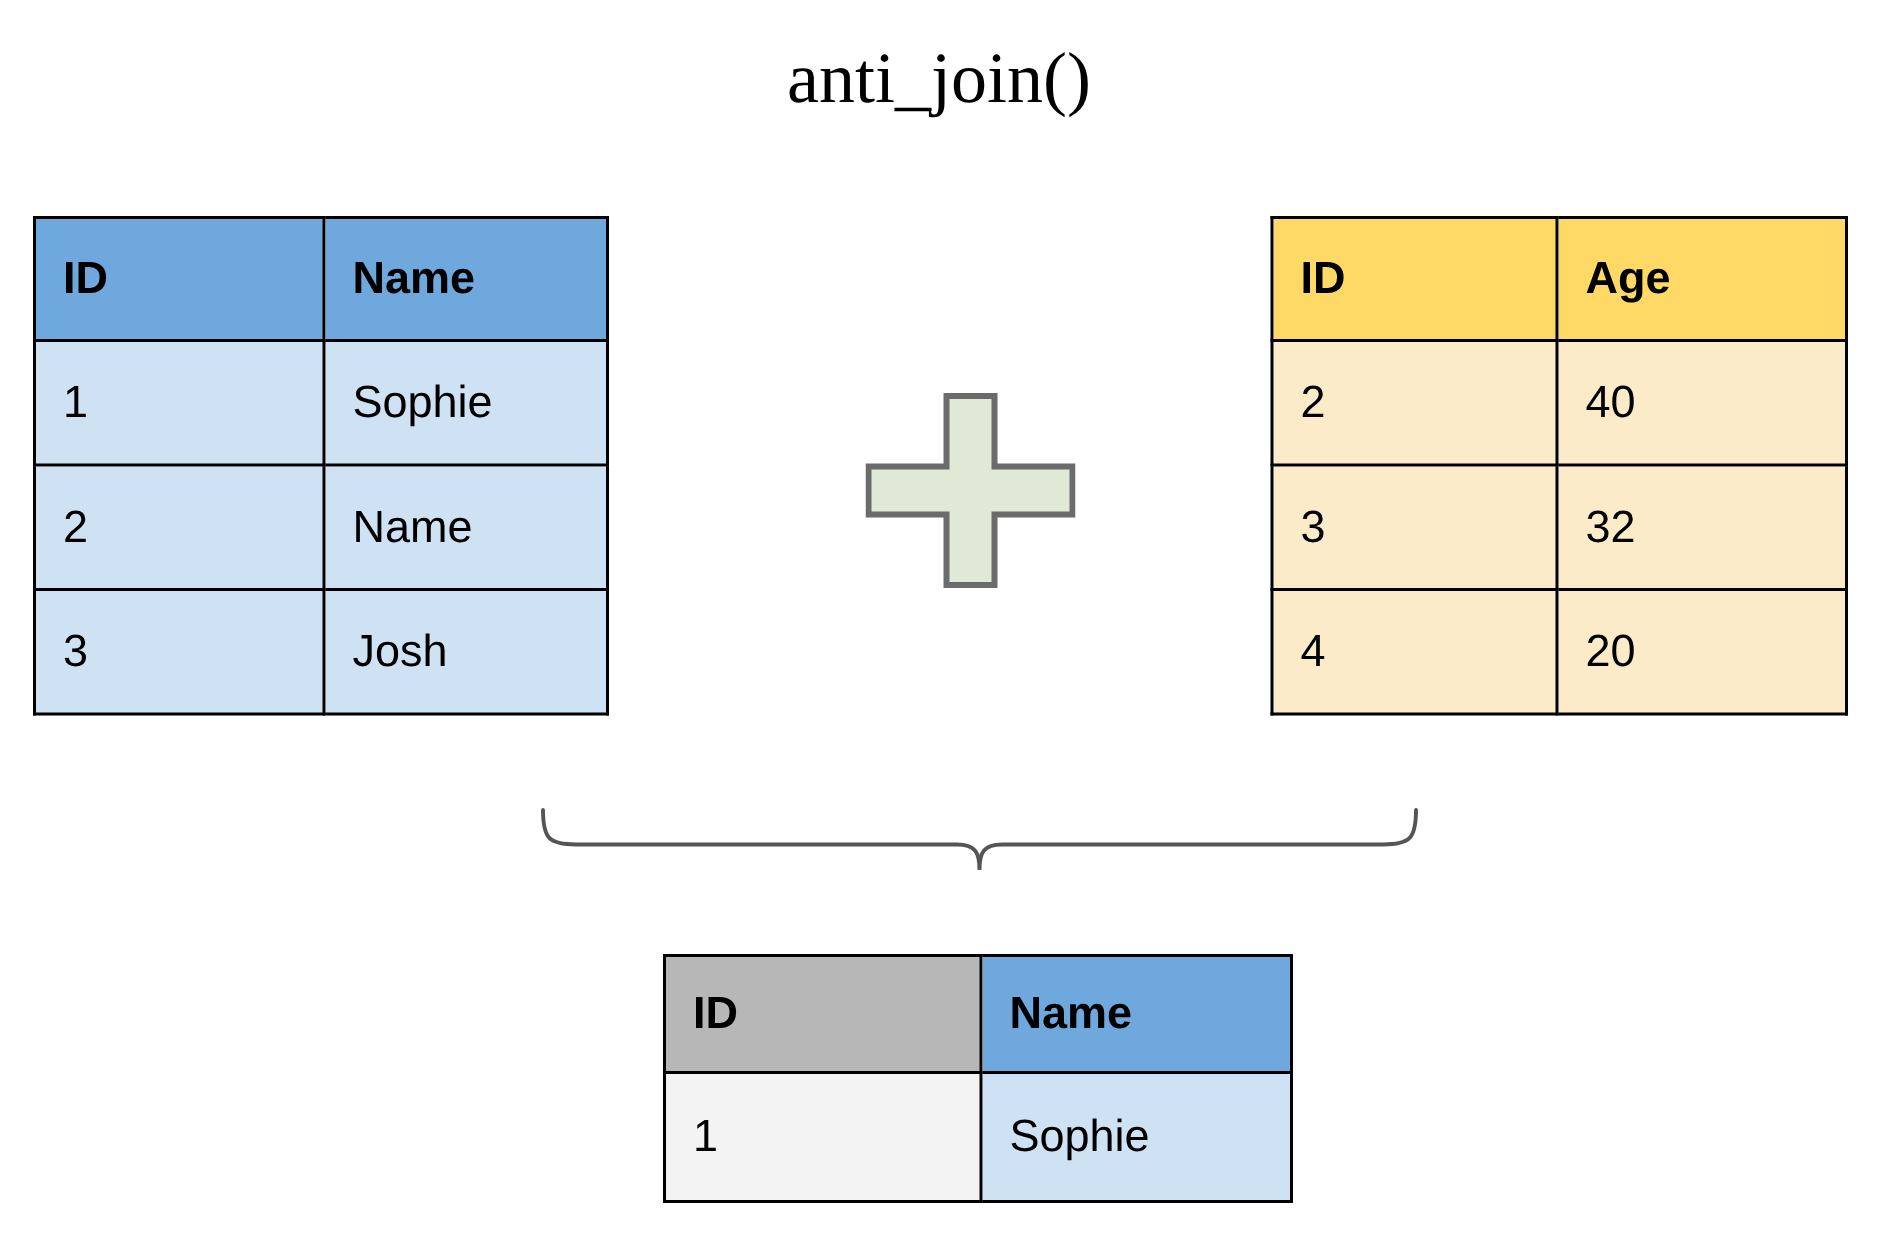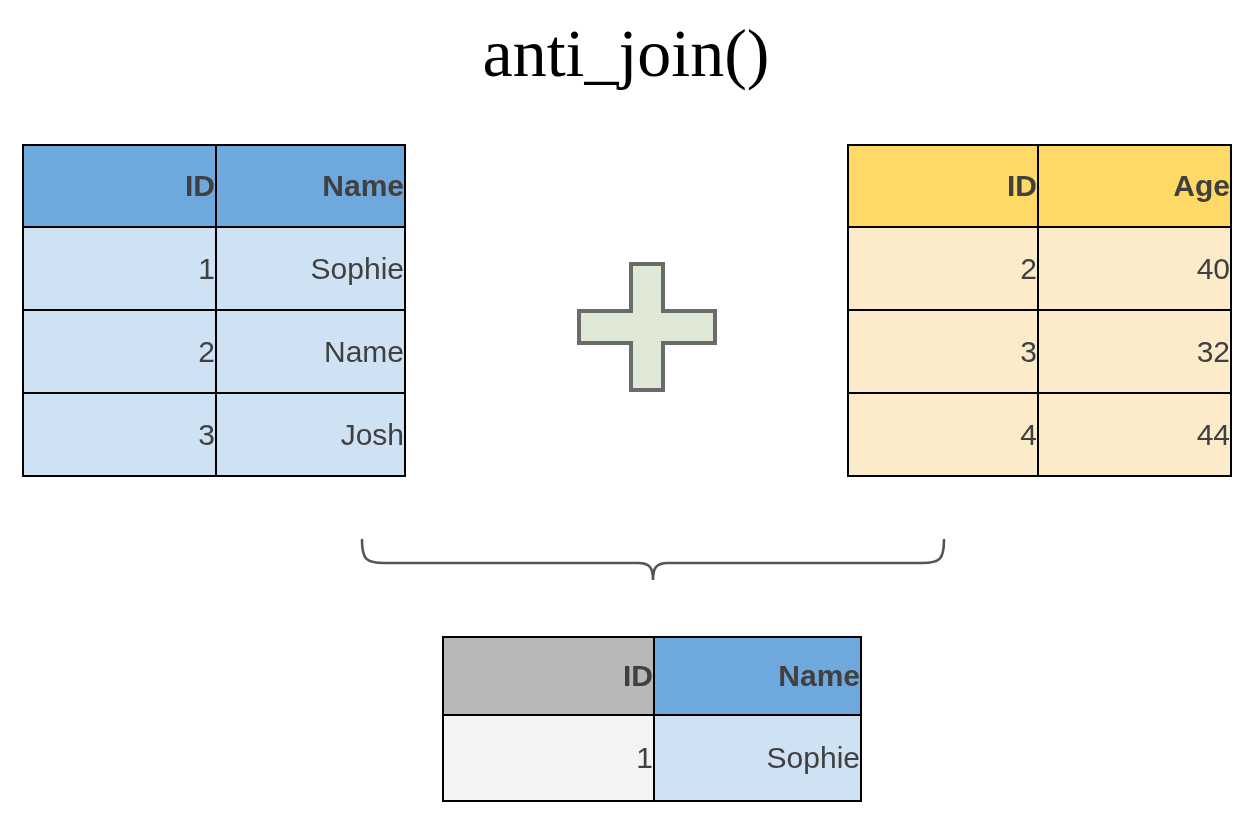--- a/index.html
+++ b/index.html
@@ -23,42 +23,42 @@
   }
 
   
   .title {
     position: absolute;
     left: 0;
     top: 8px;
     width: 1252px;
     text-align: center;
     font-family: "Liberation Serif", "DejaVu Serif", serif;
-    font-size: 68px;
+    font-size: 48px;
     line-height: 90px;
     color: #000000;
     letter-spacing: 0px;
     white-space: nowrap;
   }
 
   
   .tbl {
     position: absolute;
     border-collapse: collapse;
     table-layout: fixed;
     box-sizing: border-box;
   }
   .tbl td, .tbl th {
     border: 2px solid #000000;
     padding: 0 0 0 18px;
     margin: 0;
-    text-align: right;
+    text-align: left;
     vertical-align: middle;
     font-size: 30px;
-    color: #404040;
+    color: #000000;
     box-sizing: border-box;
     overflow: hidden;
     white-space: nowrap;
   }
   .tbl th {
     font-weight: bold;
   }
   .tbl td {
     font-weight: normal;
   }
@@ -171,21 +171,21 @@
       <tr>
         <td>2</td>
         <td>40</td>
       </tr>
       <tr>
         <td>3</td>
         <td>32</td>
       </tr>
       <tr>
         <td>4</td>
-        <td>44</td>
+        <td>20</td>
       </tr>
     </tbody>
   </table>
 
   <div id="brace">
     <svg width="620" height="70" viewBox="0 0 620 70" xmlns="http://www.w3.org/2000/svg">
       <path d="M 12 12
                C 12 31, 16 35, 34 35
                L 288 35
                C 300 35, 303 40, 303 52

